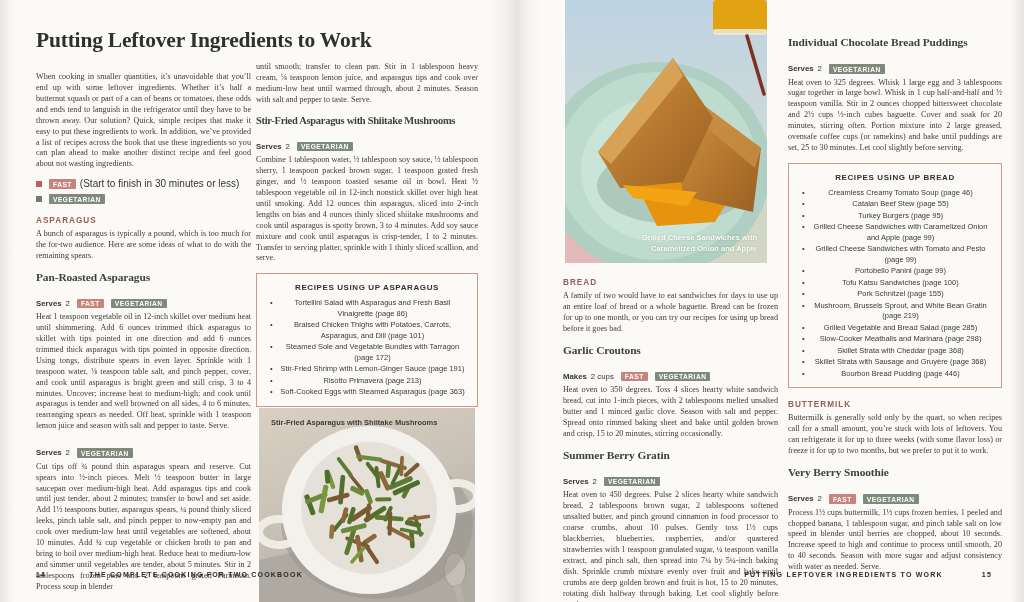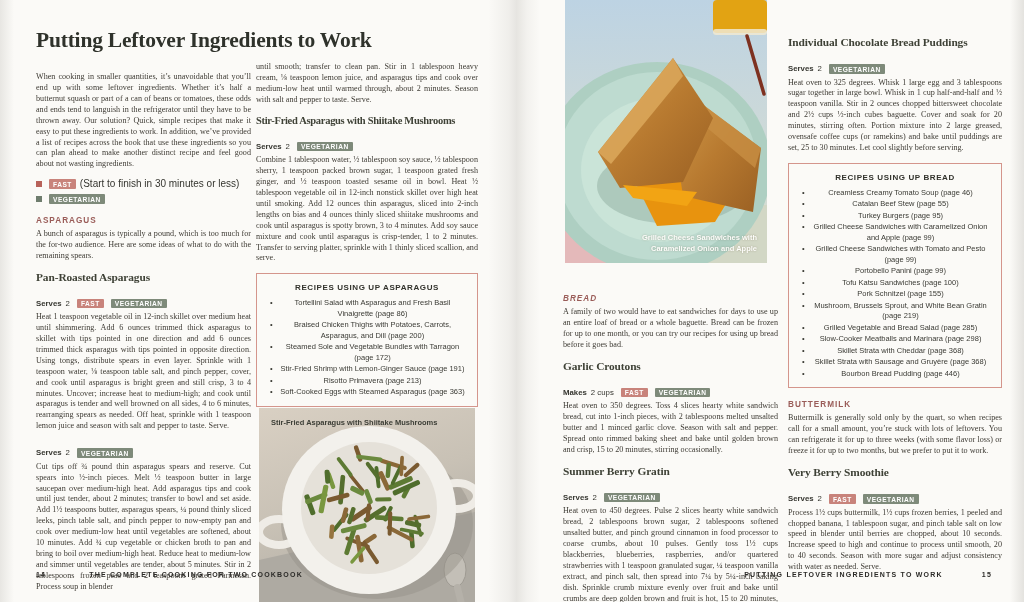--- a/index.html
+++ b/index.html
@@ -93,21 +93,21 @@
       <span class="serves-label">Serves</span>
       <span class="serves-value">2</span>
       <span class="badge badge-veg">VEGETARIAN</span>
     </div>
     <p class="body">Combine 1 tablespoon water, ½ tablespoon soy sauce, ½ tablespoon sherry, 1 teaspoon packed brown sugar, 1 teaspoon grated fresh ginger, and ½ teaspoon toasted sesame oil in bowl. Heat ½ tablespoon vegetable oil in 12-inch nonstick skillet over high heat until smoking. Add 12 ounces thin asparagus, sliced into 2-inch lengths on bias and 4 ounces thinly sliced shiitake mushrooms and cook until asparagus is spotty brown, 3 to 4 minutes. Add soy sauce mixture and cook until asparagus is crisp-tender, 1 to 2 minutes. Transfer to serving platter, sprinkle with 1 thinly sliced scallion, and serve.</p>
 
     <div class="box">
       <h4 class="box-heading">RECIPES USING UP ASPARAGUS</h4>
       <ul class="box-list">
           <li>Tortellini Salad with Asparagus and Fresh Basil Vinaigrette (page 86)</li>
-          <li>Braised Chicken Thighs with Potatoes, Carrots, Asparagus, and Dill (page 200)</li>
+          <li>Braised Chicken Thighs with Potatoes, Carrots, Asparagus, and Dill (page 101)</li>
           <li>Steamed Sole and Vegetable Bundles with Tarragon (page 172)</li>
           <li>Stir-Fried Shrimp with Lemon-Ginger Sauce (page 191)</li>
           <li>Risotto Primavera (page 213)</li>
           <li>Soft-Cooked Eggs with Steamed Asparagus (page 363)</li>
         </ul>
     </div>
   </div>
 
   <div class="photo" style="left:259px;top:408px;width:216px;height:194px;">
     <svg viewBox="0 0 216 194" width="216" height="194">
@@ -215,21 +215,21 @@
       <polygon points="125,95 196,148 188,212 118,196 108,130" fill="url(#toast)"></polygon>
       <polygon points="125,95 196,148 190,168 128,116" fill="#c88f44" opacity="0.8"></polygon>
       <polygon points="33,152 108,58 148,118 118,182 55,188" fill="url(#toast)"></polygon>
       <polygon points="33,152 108,58 118,76 46,164" fill="#dca85c" opacity="0.85"></polygon>
       <polygon points="58,185 132,192 122,206 68,198" fill="#f2a414"></polygon>
     </svg>
     <div class="photo-caption caption-light">Grilled Cheese Sandwiches with Caramelized Onion and Apple</div>
   </div>
 
   <div class="col" style="left:563px;top:278px;width:215px;">
-    <h3 class="eyebrow" style="margin-top:16px;font-style:italic;">BREAD</h3>
+    <h3 class="eyebrow" style="margin-top:0;">BREAD</h3>
     <p class="body">A family of two would have to eat sandwiches for days to use up an entire loaf of bread or a whole baguette. Bread can be frozen for up to one month, or you can try our recipes for using up bread before it goes bad.</p>
 
     <h2 class="recipe-title">Garlic Croutons</h2>
     <div class="serves-line">
       <span class="serves-label">Makes</span>
       <span class="serves-value">2 cups</span>
       <span class="badge badge-fast">FAST</span>
       <span class="badge badge-veg">VEGETARIAN</span>
     </div>
     <p class="body">Heat oven to 350 degrees. Toss 4 slices hearty white sandwich bread, cut into 1-inch pieces, with 2 tablespoons melted unsalted butter and 1 minced garlic clove. Season with salt and pepper. Spread onto rimmed baking sheet and bake until golden brown and crisp, 15 to 20 minutes, stirring occasionally.</p>

